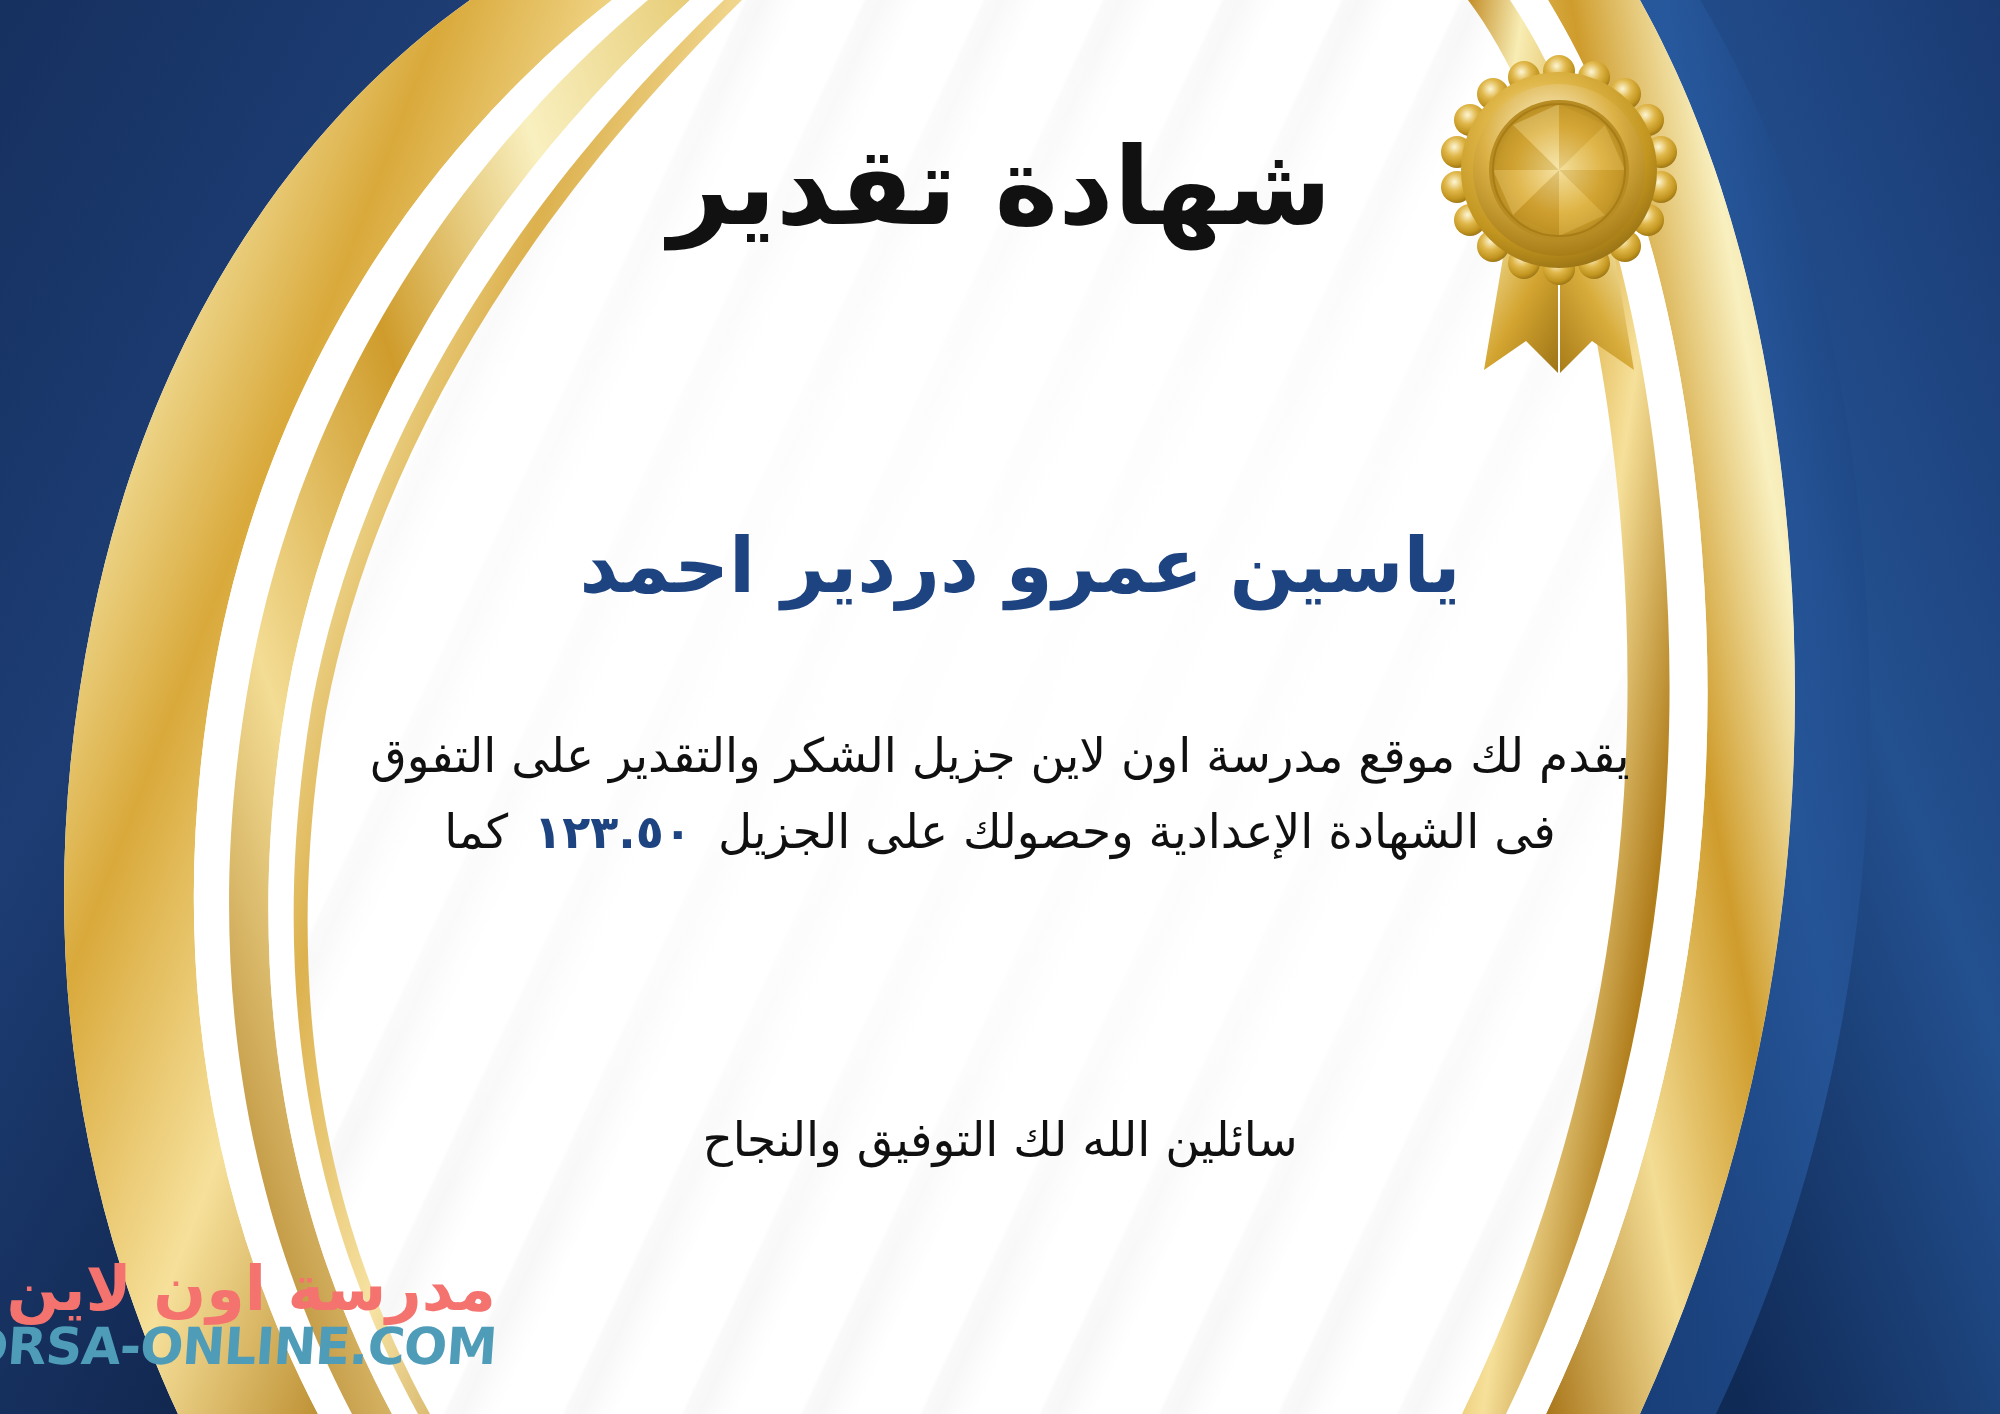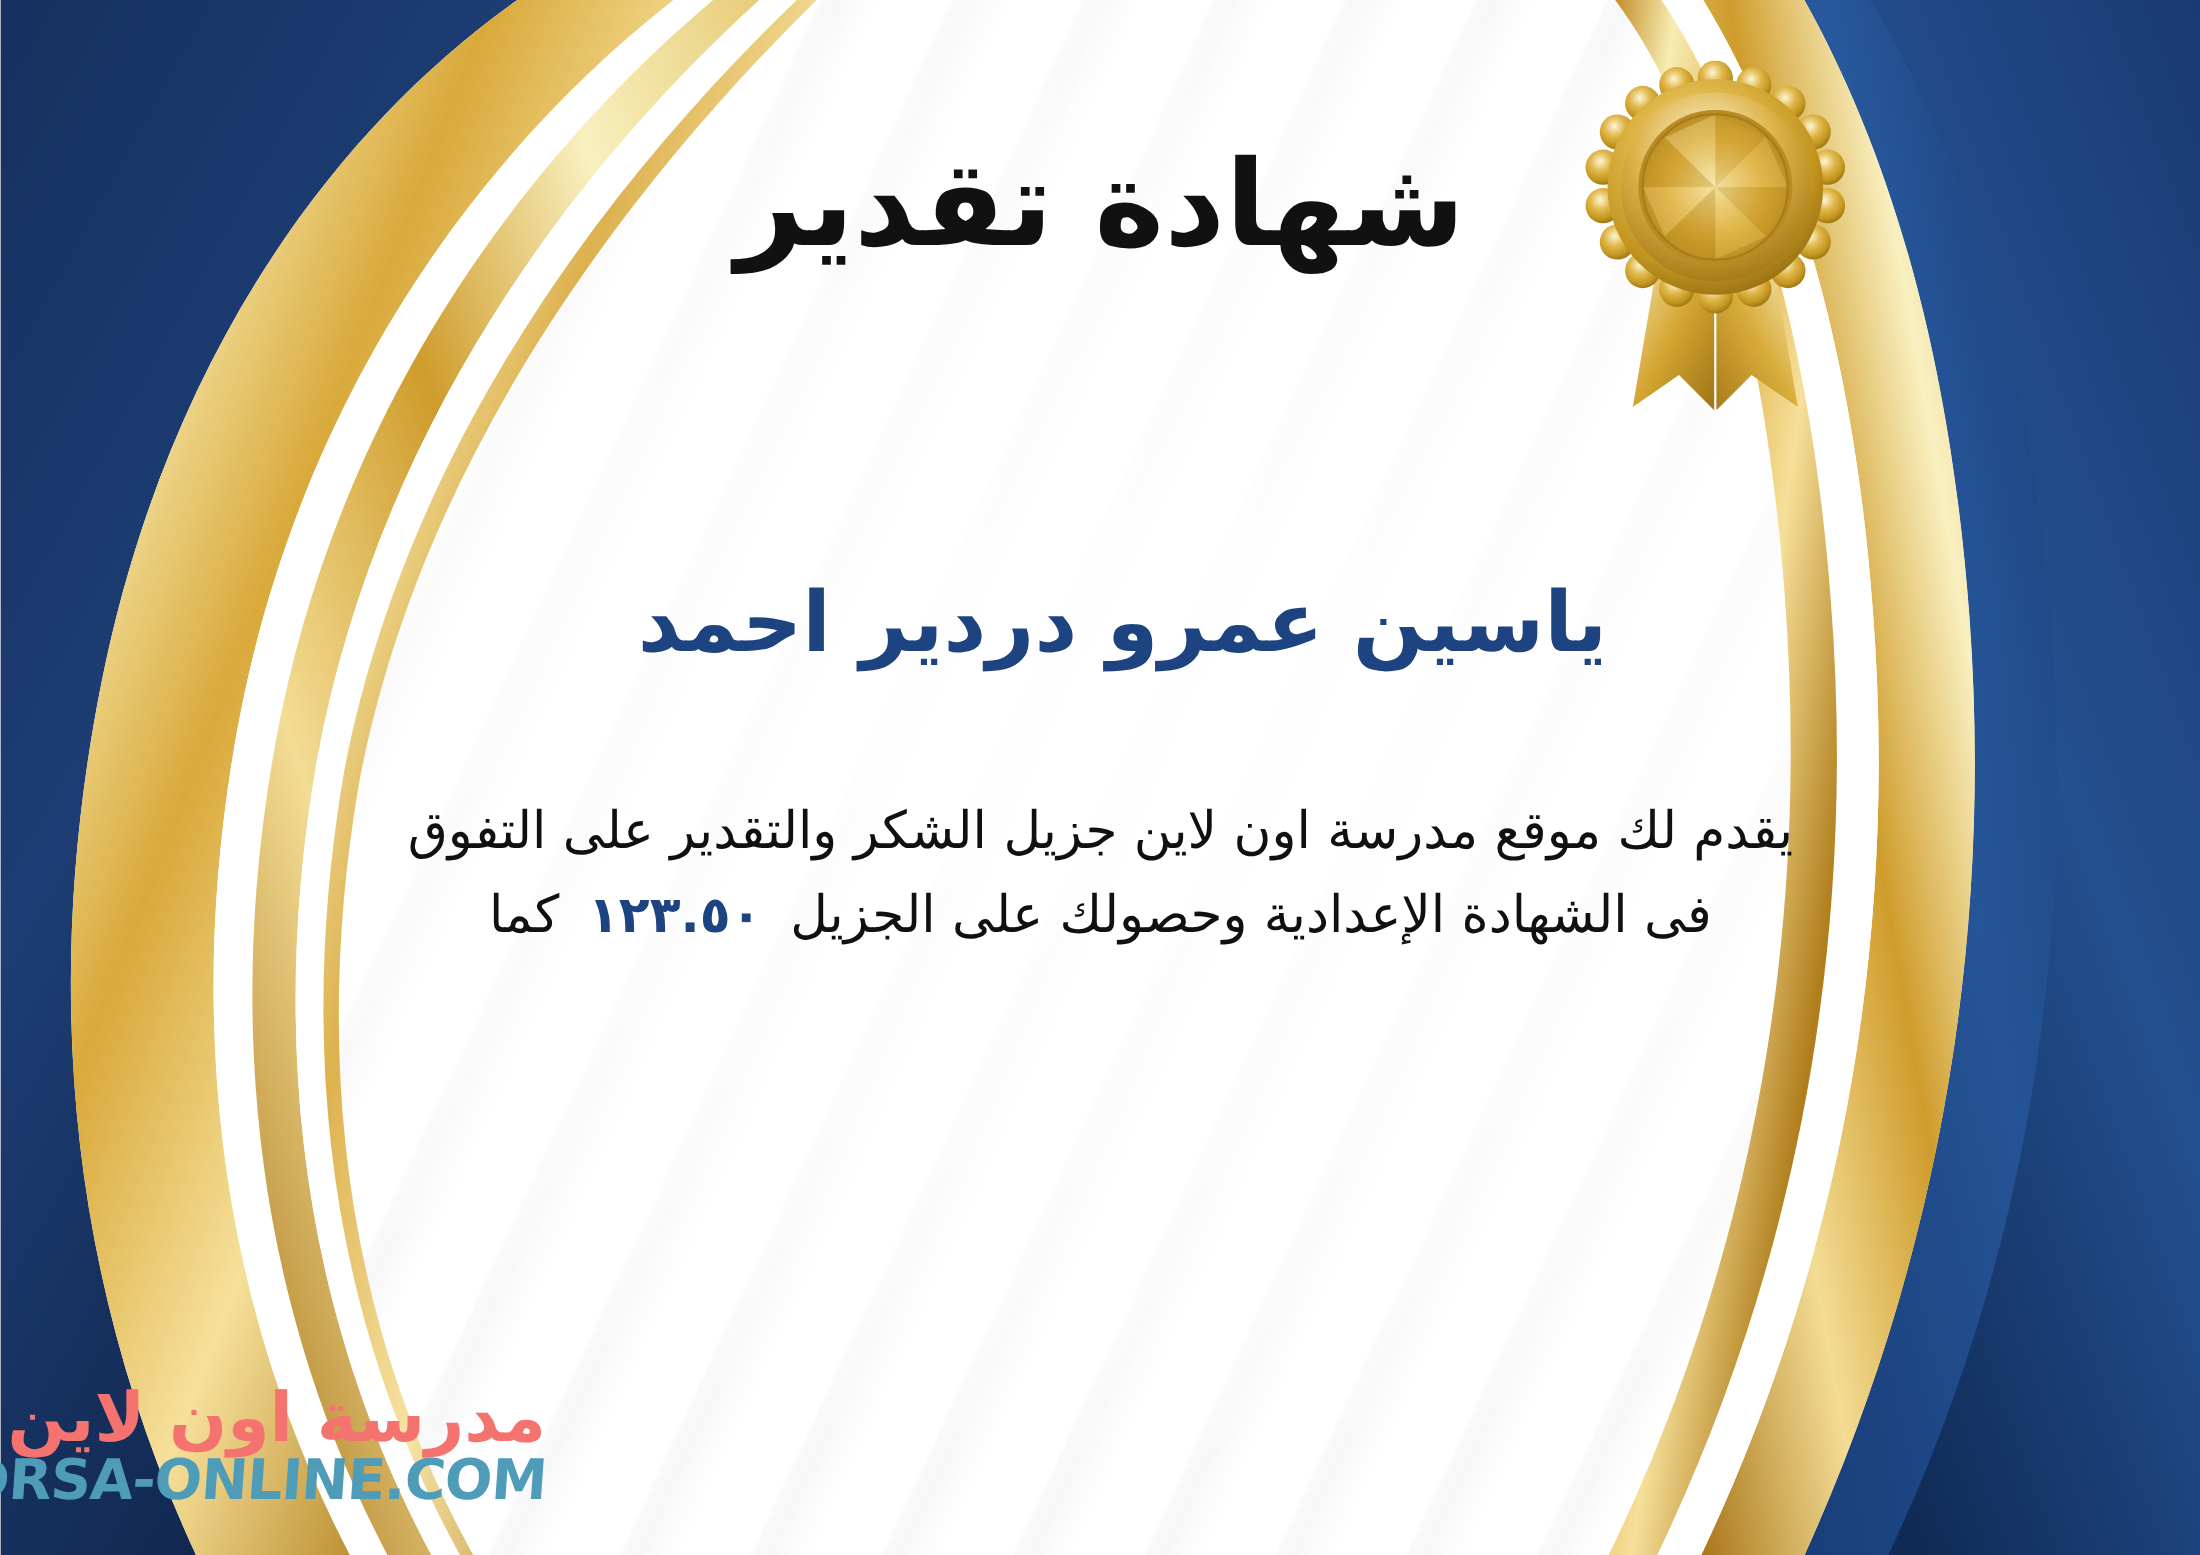--- a/index.html
+++ b/index.html
@@ -321,20 +321,21 @@
 
     <div class="student-name">ياسين عمرو دردير احمد</div>
 
     <div class="body-block">
       <span class="body-line">يقدم لك موقع مدرسة اون لاين جزيل الشكر  والتقدير على التفوق</span>
       <span class="body-line">
         <span>فى الشهادة الإعدادية وحصولك على الجزيل</span><span class="grade-value">١٢٣.٥٠</span><span>كما</span>
       </span>
     </div>
 
+    <div class="closing-line">سائلين الله لك التوفيق  والنجاح</div>
   </div>
 
   <div class="brand">
     <div class="brand-text">
       <div class="brand-ar">مدرسة اون لاين</div>
       <div class="brand-en">MADRSA-ONLINE.COM</div>
     </div>
 
   </div>
 

